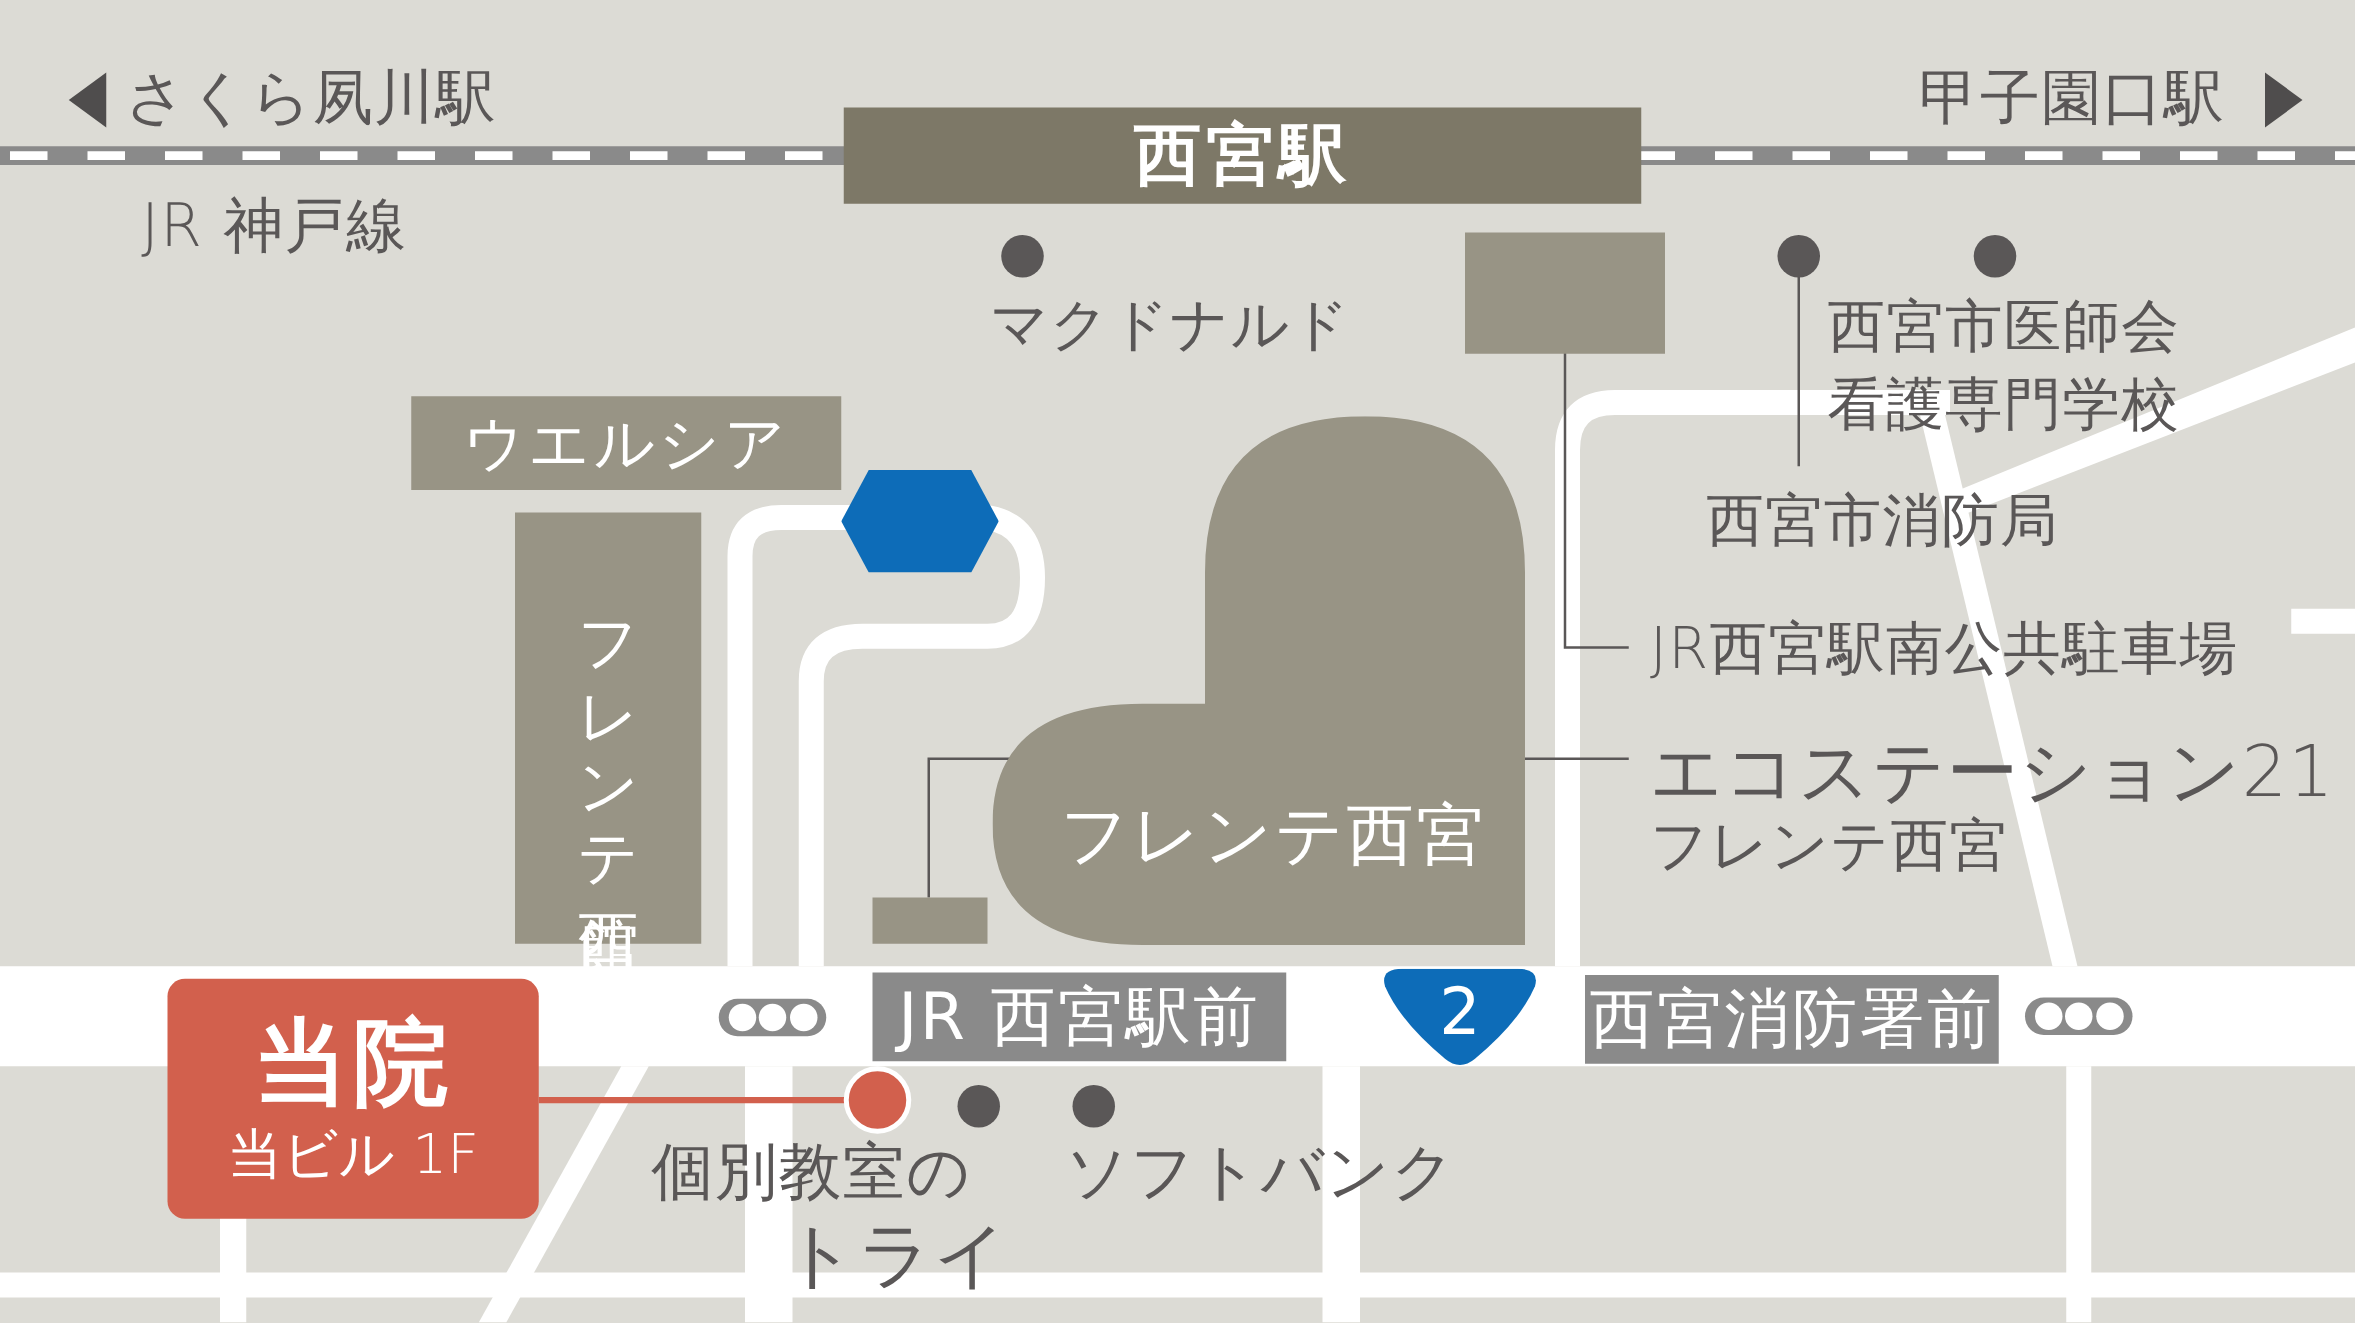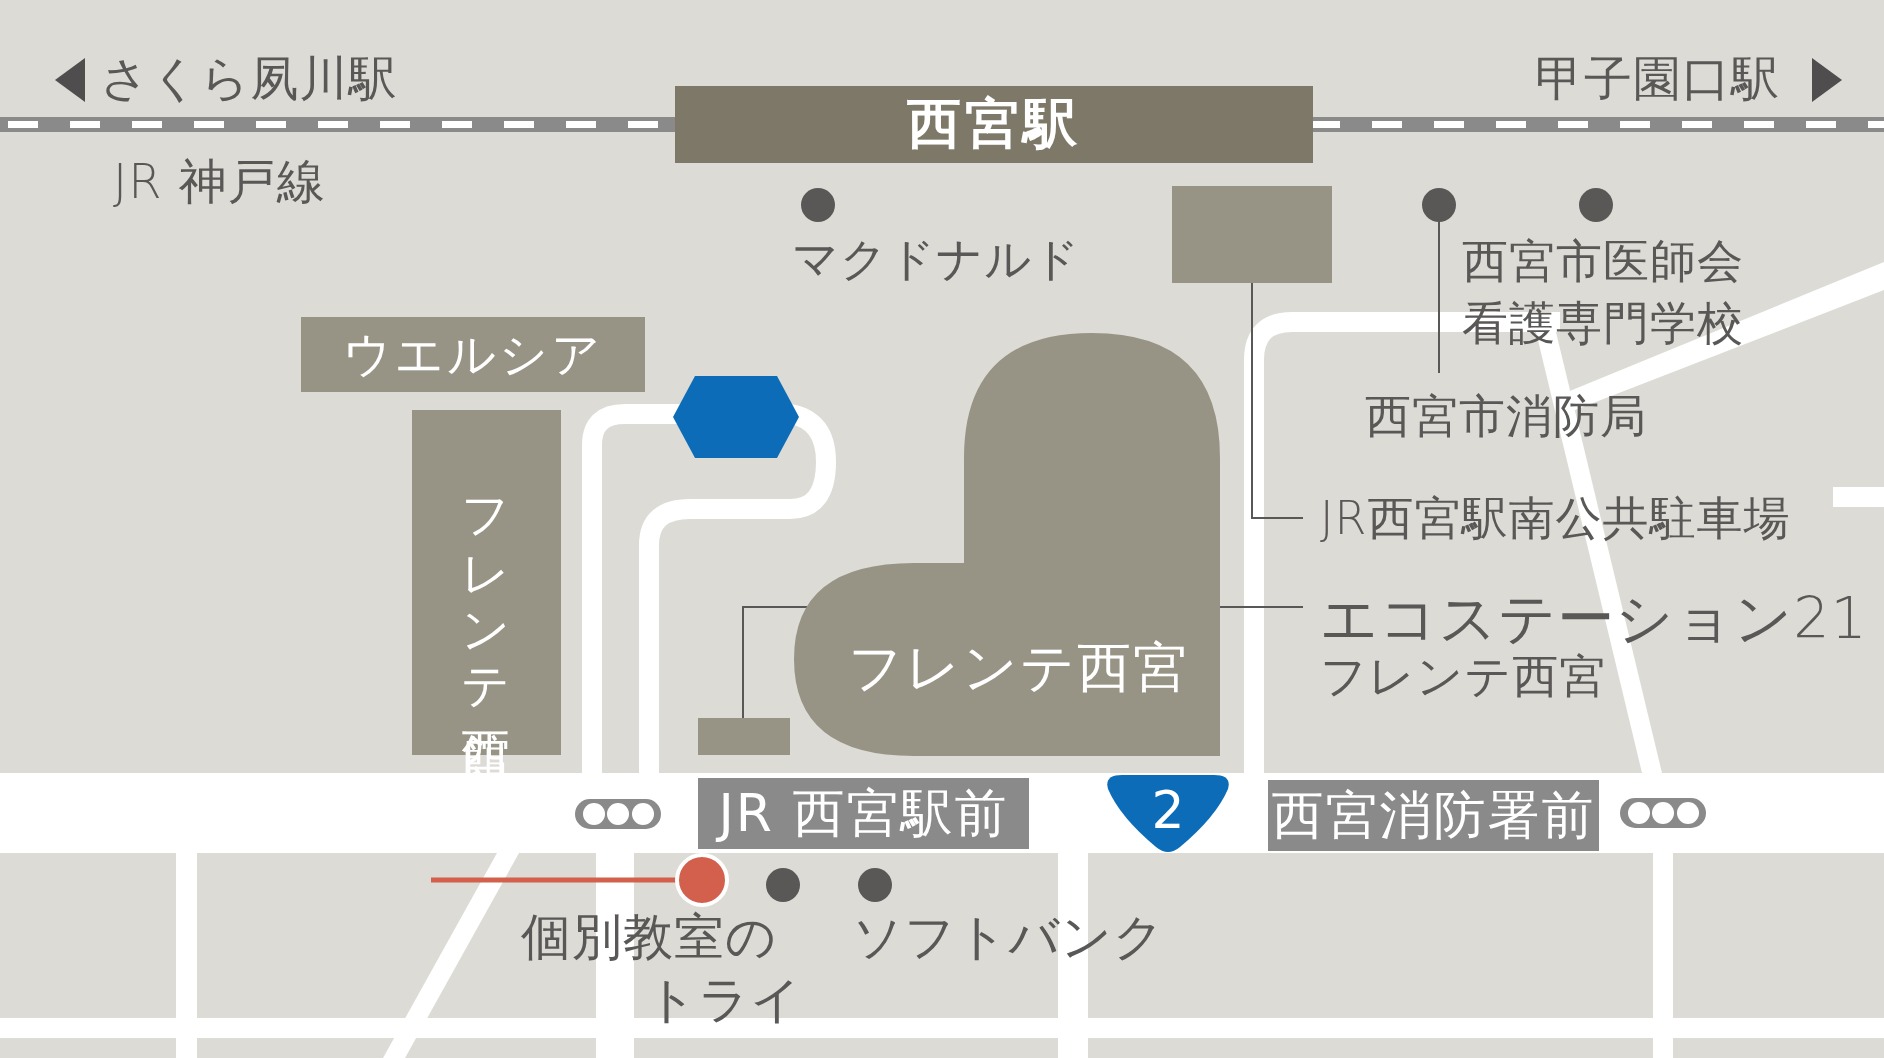--- a/index.html
+++ b/index.html
@@ -66,21 +66,21 @@
   <div class="lbl" style="left:792px;top:236px;font-size:46px;">マクドナルド</div>
 
   <div class="bld" style="left:1172px;top:186px;width:160px;height:97px;"></div>
 
   <div class="dot" style="left:1422px;top:188px;"></div>
   <div class="dot" style="left:1579px;top:188px;"></div>
   <div class="lbl" style="left:1462px;top:238px;font-size:46px;">西宮市医師会</div>
   <div class="lbl" style="left:1462px;top:300px;font-size:46px;">看護専門学校</div>
   <div class="lbl" style="left:1365px;top:393px;font-size:46px;">西宮市消防局</div>
 
-  <div class="bld" style="left:301px;top:317px;width:344px;height:75px;">
+  <div class="bld" style="left:329px;top:317px;width:344px;height:75px;">
     <span style="font-size:48px;font-weight:300;letter-spacing:3px;">ウエルシア</span>
   </div>
 
   <div class="bld" style="left:412px;top:410px;width:149px;height:345px;">
     <span class="vtext" style="font-size:48px;font-weight:300;letter-spacing:2px;">フレンテ西館</span>
   </div>
 
   <svg class="abs" style="left:673px;top:376px;" width="126" height="82" viewBox="0 0 126 82">
     <polygon points="22,0 104,0 126,41 104,82 22,82 0,41" fill="#0d6cb8"></polygon>
   </svg>
@@ -113,23 +113,27 @@
 
   <svg class="abs" style="left:1104px;top:775px;" width="128" height="80" viewBox="0 0 128 80">
     <path d="M18,0 L110,0 Q128,0 124,14 Q112,42 76,72 Q64,82 52,72 Q16,42 4,14 Q0,0 18,0 Z" fill="#0d6cb8"></path>
   </svg>
   <div class="abs" style="left:1104px;top:780px;width:128px;text-align:center;color:#fff;font-size:52px;line-height:60px;">2</div>
 
   <div class="stop" style="left:1268px;top:780px;width:331px;height:71px;">
     <span>西宮消防署前</span>
   </div>
 
+  <div class="abs" style="left:134px;top:783px;width:297px;height:192px;background:#d2604d;border-radius:14px;display:flex;flex-direction:column;align-items:center;justify-content:center;color:#fff;">
+    <span style="font-size:76px;font-weight:bold;letter-spacing:4px;line-height:1;">当院</span>
+    <span style="font-size:44px;font-weight:300;margin-top:14px;line-height:1;">当ビル 1F</span>
+  </div>
 
   <div class="abs" style="left:675px;top:853px;width:46px;height:46px;border-radius:50%;background:#d2604d;border:4px solid #fff;"></div>
 
   <div class="dot" style="left:766px;top:868px;"></div>
   <div class="dot" style="left:858px;top:868px;"></div>
 
   <div class="lbl" style="left:521px;top:912px;font-size:50px;">個別教室の</div>
-  <div class="lbl" style="left:646px;top:975px;font-size:50px;">トライ</div>
+  <div class="lbl" style="left:626px;top:975px;font-size:58px;">トライ</div>
   <div class="lbl" style="left:852px;top:912px;font-size:50px;">ソフトバンク</div>
 
 </div>
 
 </body></html>

